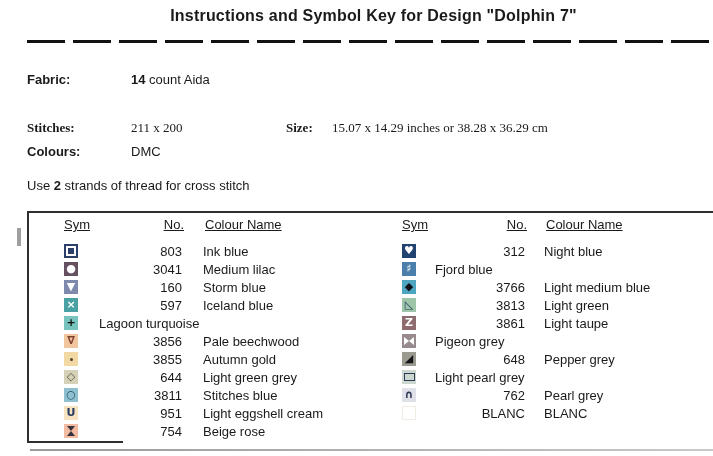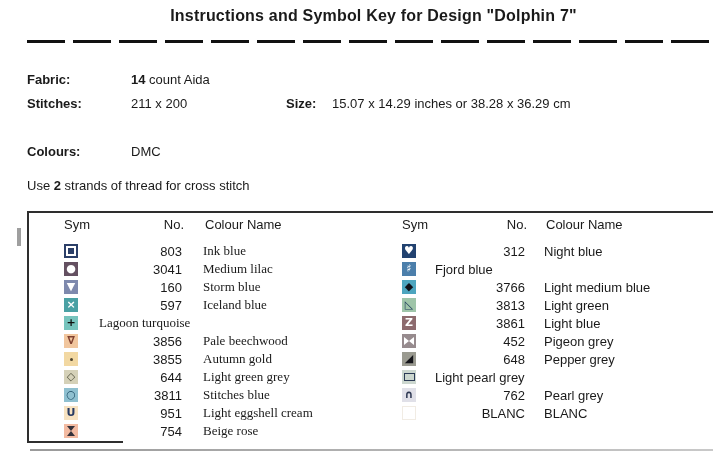--- a/index.html
+++ b/index.html
@@ -13,21 +13,21 @@
   .title {
     position:absolute; top:7px; left:0; width:100%;
     text-align:center; font-size:16px; font-weight:bold; letter-spacing:0.2px;
   }
   .dashed-rule {
     position:absolute; top:40px; left:10px; width:690px; height:3px;
     background:repeating-linear-gradient(90deg,#111 0 38px,transparent 38px 46px);
   }
   .info-row { position:absolute; left:10px; font-size:13px; white-space:nowrap; }
   .row-fabric   { top:72px; }
-  .row-stitches { top:96px; }
+  .row-stitches { top:120px;font-family:Liberation Serif, serif; }
   .row-colours  { top:144px; }
   .row-strands  { top:178px; }
   .lbl { display:inline-block; width:104px; font-weight:bold; }
   .stitches-val { display:inline-block; width:155px; }
   .size-lbl { display:inline-block; width:46px; font-weight:bold; }
   .b { font-weight:bold; }
 
   .key-box {
     position:absolute; left:10px; top:211px; width:693px; height:231px;
     border-top:2px solid #2e2e2e; border-left:2px solid #2e2e2e;
@@ -36,33 +36,33 @@
   .bottom-seg  { position:absolute; left:10px; top:441px; width:96px; height:2px; background:#2e2e2e; }
   .shadow-line { position:absolute; left:13px; top:449px; width:688px; height:2px;
                  background:linear-gradient(90deg,#9a9a9a,#c9c9c9); }
   .left-tab    { position:absolute; left:0; top:228px; width:4px; height:18px; background:#9f9f9f; }
   .right-edge  { position:absolute; left:705px; top:404px; width:2px; height:40px; background:#a5a5a5; }
 
   .half { position:absolute; top:4px; font-size:13px; }
   .half-left  { left:35px; }
   .half-right { left:373px; }
   .hdr { display:flex; height:16px; margin-bottom:9px; align-items:flex-start; }
-  .hdr span { }
+  .hdr span { text-decoration:underline; }
   .h-group { display:flex; justify-content:space-between; }
   .half-left  .h-group { width:120px; }
   .half-right .h-group { width:125px; }
   .half-left  .h-name { margin-left:21px; }
   .half-right .h-name { margin-left:19px; }
 
   .rowlist { }
   .key-row { display:flex; align-items:center; height:18px; white-space:nowrap; }
   .col-no   { text-align:right; }
   .half-left  .col-no { width:104px; }
   .half-right .col-no { width:109px; }
-  .half-left  .col-name { margin-left:21px;font-family:Liberation Serif, serif; }
+  .half-left  .col-name { margin-left:21px; }
   .half-right .col-name { margin-left:19px; }
 
   .sym {
     width:14px; height:14px; flex:0 0 14px;
     display:flex; align-items:center; justify-content:center;
     font-family:"DejaVu Sans",sans-serif; font-size:11px; font-weight:bold;
     line-height:14px; overflow:hidden;
   }
   .shape-square-outline::before { content:""; width:6px; height:6px; border:2px solid currentColor; }
   .shape-dot::before { content:""; width:3px; height:3px; background:currentColor; border-radius:50%; }
@@ -191,25 +191,24 @@
       <span class="col-name">Light medium blue</span>
     </div>
           <div class="key-row">
       <span class="sym" style="background: rgb(159, 197, 169); color: rgb(34, 62, 94);">◺</span>
       <span class="col-no">3813</span>
       <span class="col-name">Light green</span>
     </div>
           <div class="key-row">
       <span class="sym" style="background: rgb(141, 107, 110); color: rgb(255, 255, 255);">Z</span>
       <span class="col-no">3861</span>
-      <span class="col-name">Light blue</span>
+      <span class="col-name">Light taupe</span>
     </div>
           <div class="key-row">
       <span class="sym shape-bowtie" style="background: rgb(151, 139, 142); color: rgb(255, 255, 255);"></span>
-      <span class="col-no">452</span>
       <span class="col-name">Pigeon grey</span>
     </div>
           <div class="key-row">
       <span class="sym" style="background: rgb(154, 154, 144); color: rgb(21, 21, 26);">◢</span>
       <span class="col-no">648</span>
       <span class="col-name">Pepper grey</span>
     </div>
           <div class="key-row">
       <span class="sym shape-rect-outline" style="background: rgb(204, 215, 207); color: rgb(43, 58, 85);"></span>
       <span class="col-name">Light pearl grey</span>

